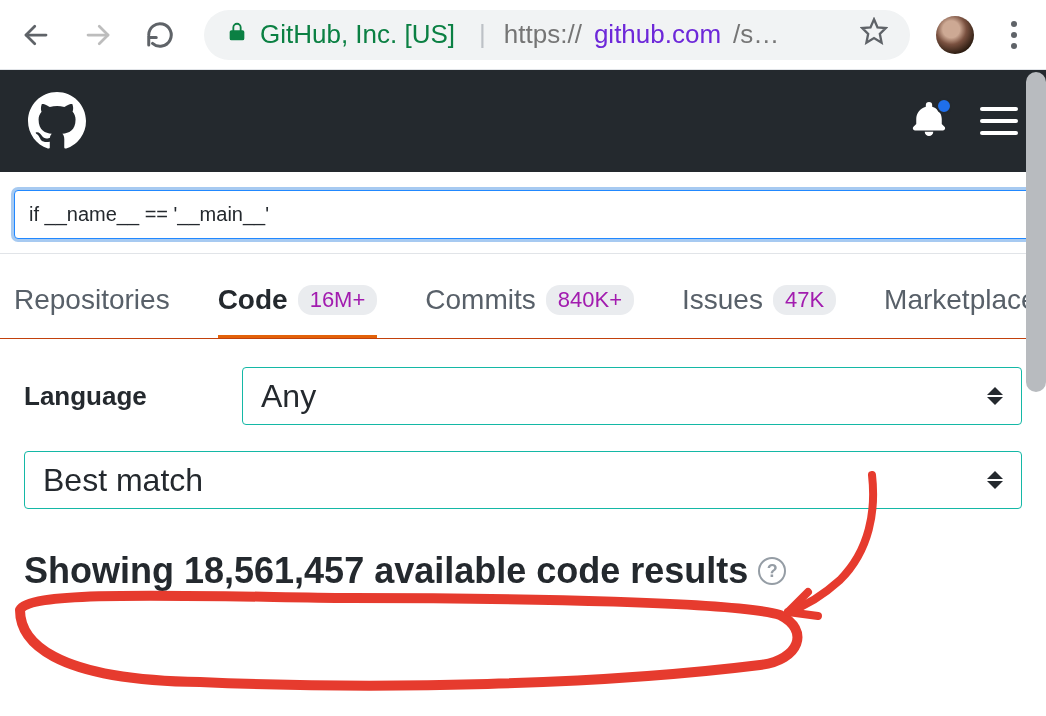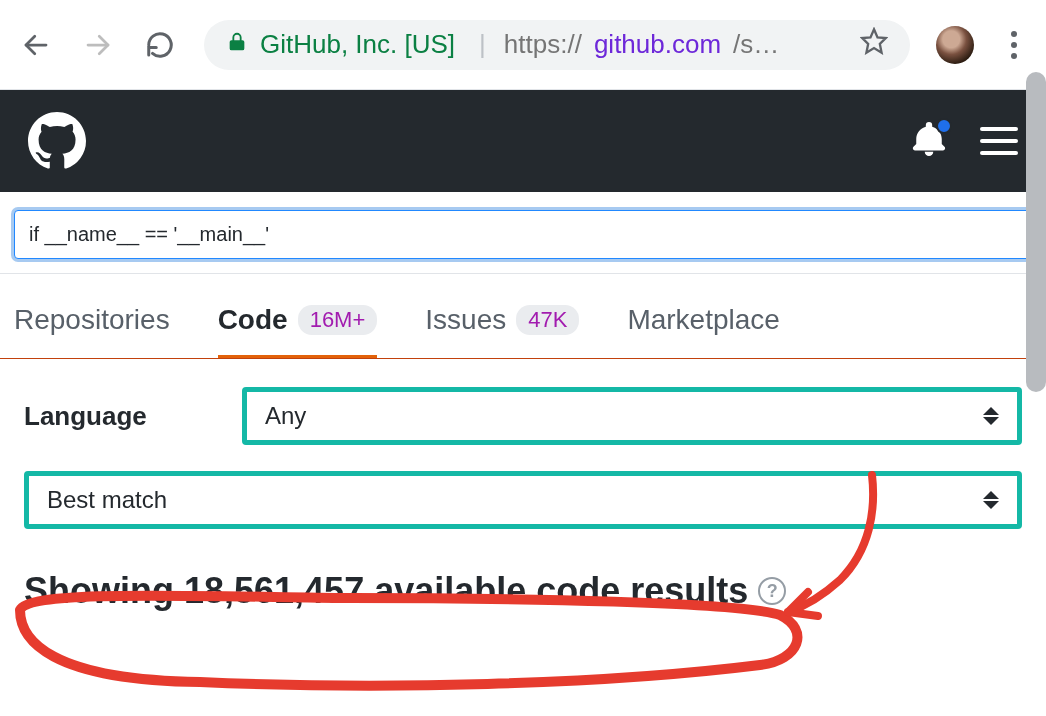--- a/index.html
+++ b/index.html
@@ -7,21 +7,21 @@
     font-family: -apple-system, BlinkMacSystemFont, "Segoe UI", Helvetica, Arial, sans-serif;
     background: #fff;
     width: 1046px;
     height: 716px;
     overflow: hidden;
     position: relative;
   }
 
   
   .browser-bar {
-    height: 90px;
+    height: 70px;
     background: #fff;
     display: flex;
     align-items: center;
     padding: 0 18px;
     gap: 26px;
     border-bottom: 1px solid #e1e4e8;
   }
   .nav-icon {
     color: #5f6368;
     display: inline-flex;
@@ -144,28 +144,28 @@
     margin-bottom: 26px;
   }
   .filter-label {
     width: 190px;
     font-size: 26px;
     color: #24292e;
     font-weight: 600;
   }
   .select-box {
     flex: 1;
-    border: 5px solid #14b8a6;
+    border: 1px solid #14b8a6;
     border-radius: 4px;
     height: 58px;
     display: flex;
     align-items: center;
     justify-content: space-between;
     padding: 0 18px;
-    font-size: 24px;
+    font-size: 32px;
     color: #24292e;
     background: #fff;
   }
   .caret-stack {
     display: flex; flex-direction: column; gap: 2px; align-items: center;
   }
   .caret-up {
     width: 0; height: 0;
     border-left: 8px solid transparent;
     border-right: 8px solid transparent;
@@ -294,20 +294,24 @@
 
 <div class="tabs">
   <div class="tab">
     <span>Repositories</span>
   </div>
   <div class="tab active">
     <span>Code</span>
     <span class="count-badge">16M+</span>
   </div>
   <div class="tab">
+    <span>Commits</span>
+    <span class="count-badge">840K+</span>
+  </div>
+  <div class="tab">
     <span>Issues</span>
     <span class="count-badge">47K</span>
   </div>
   <div class="tab">
     <span>Marketplace</span>
   </div>
 </div>
 
 <div class="filters">
   <div class="filter-row">

